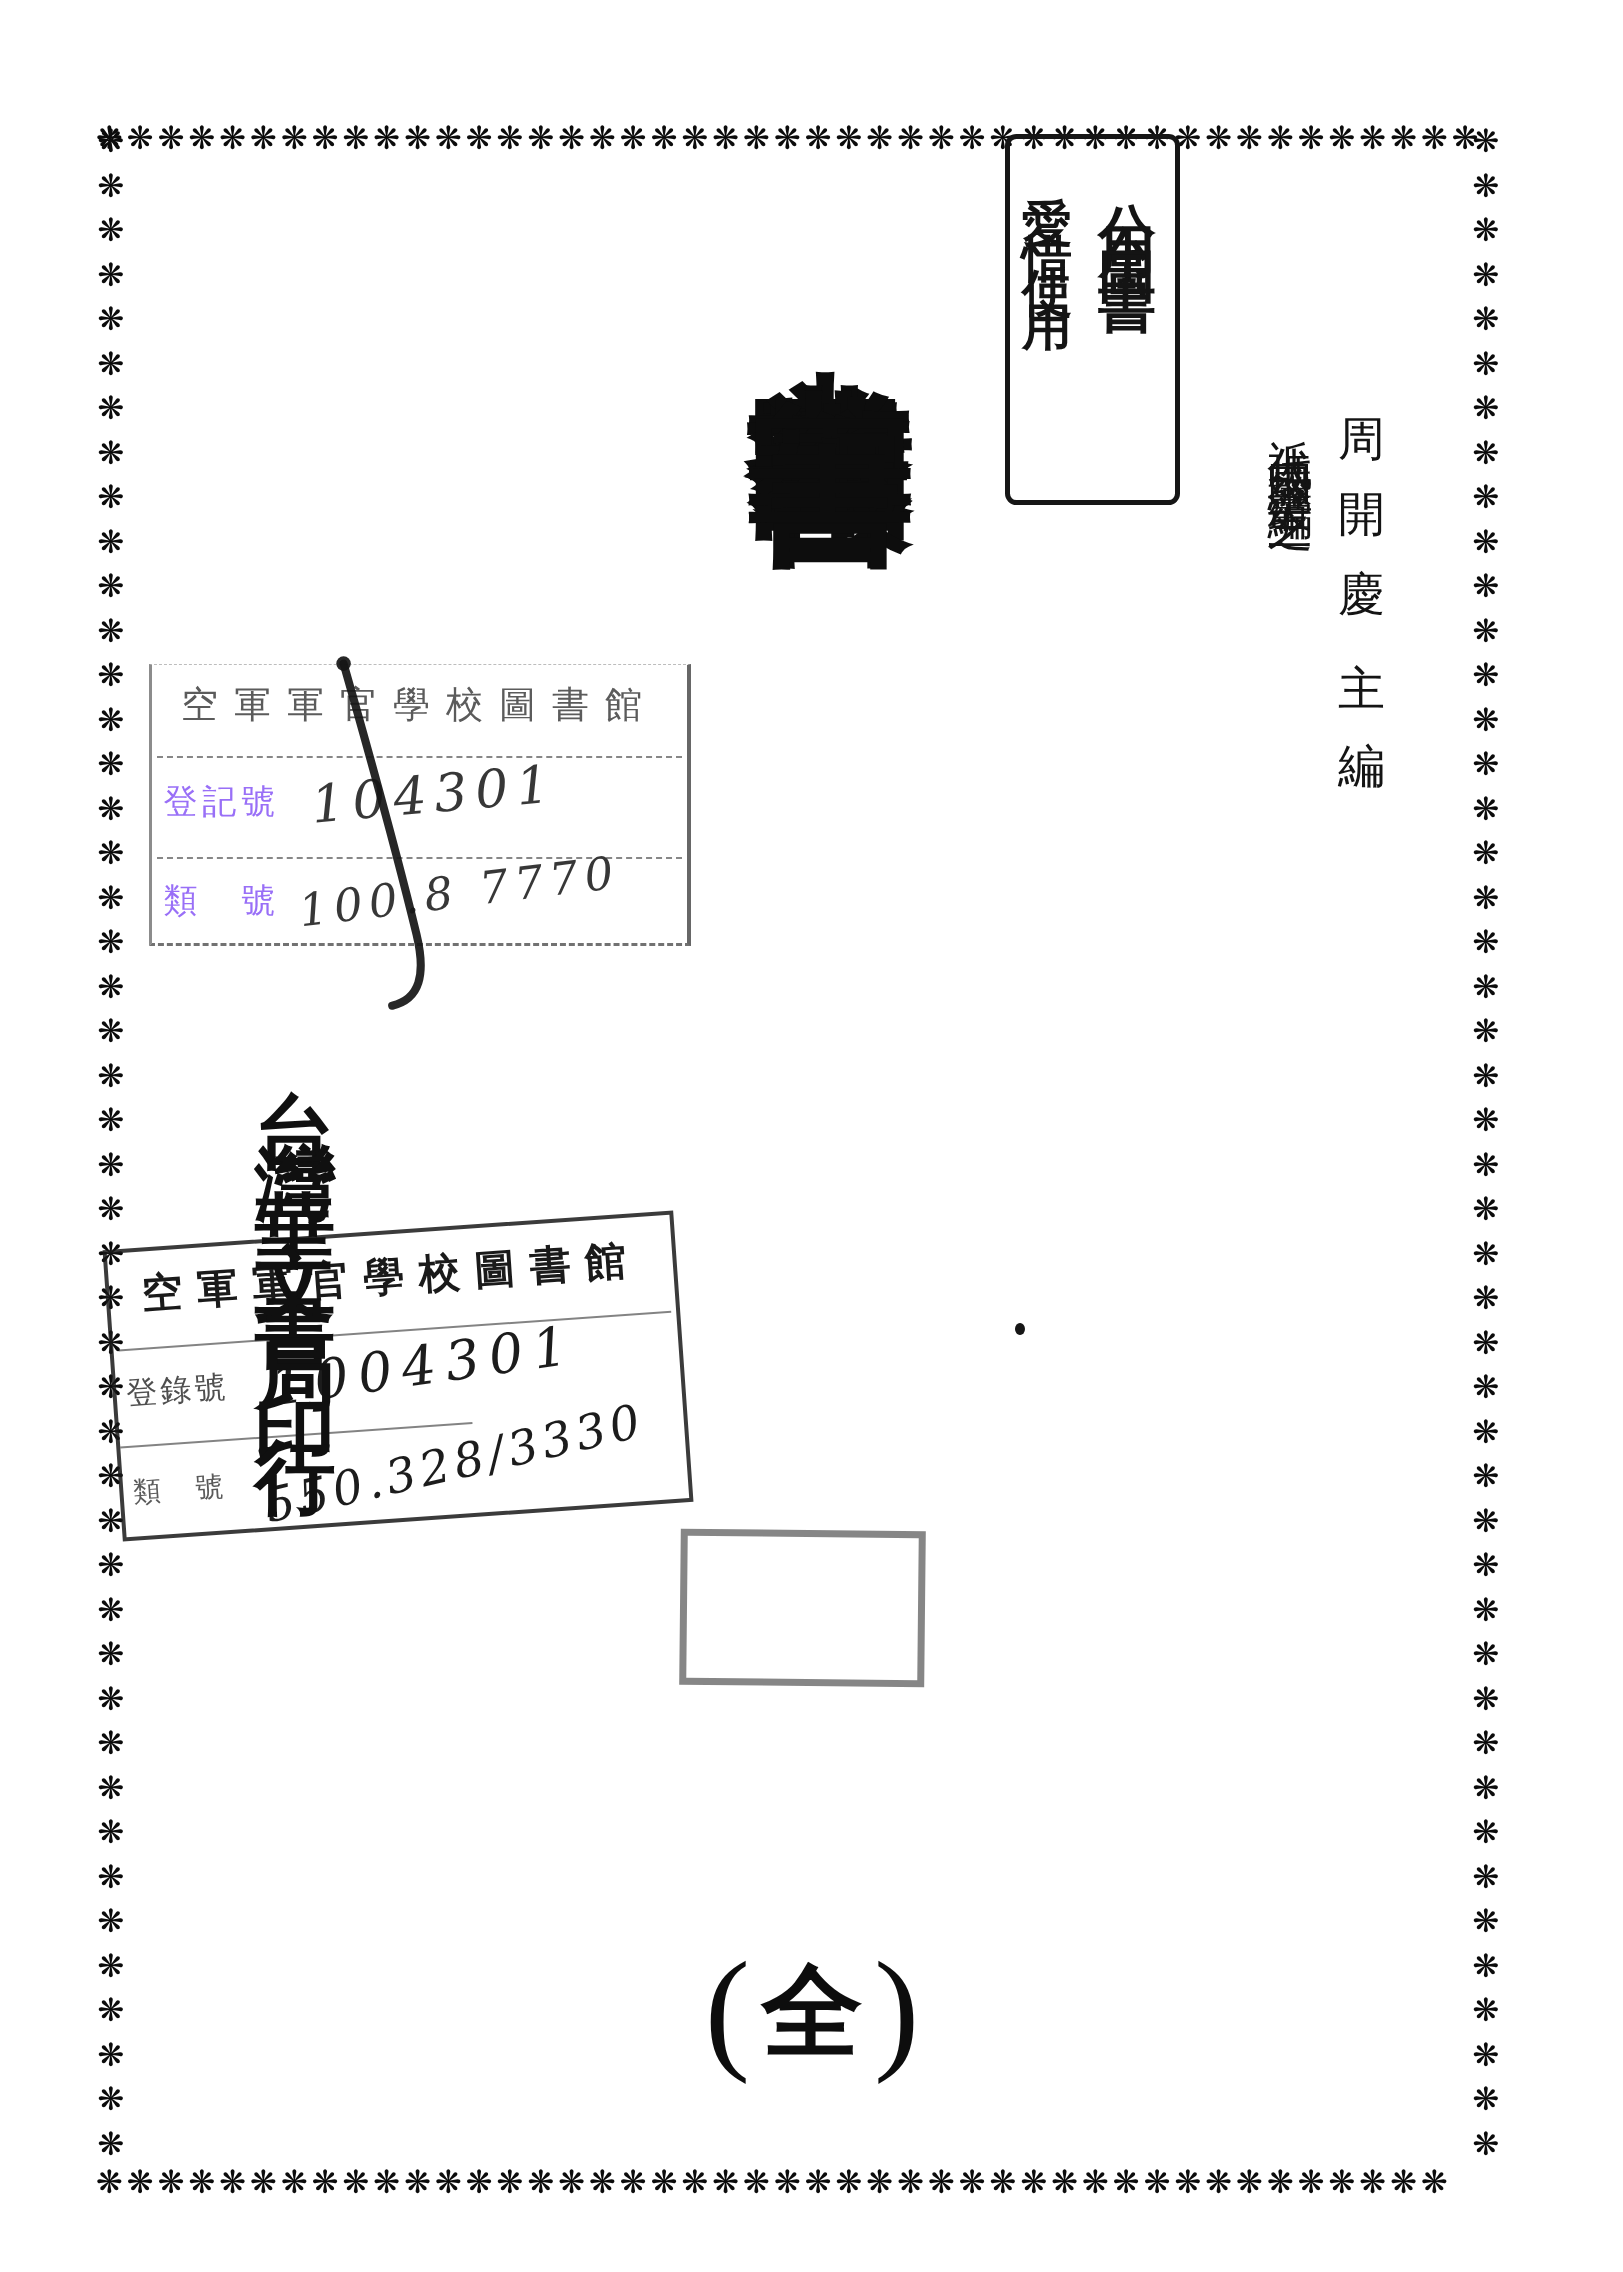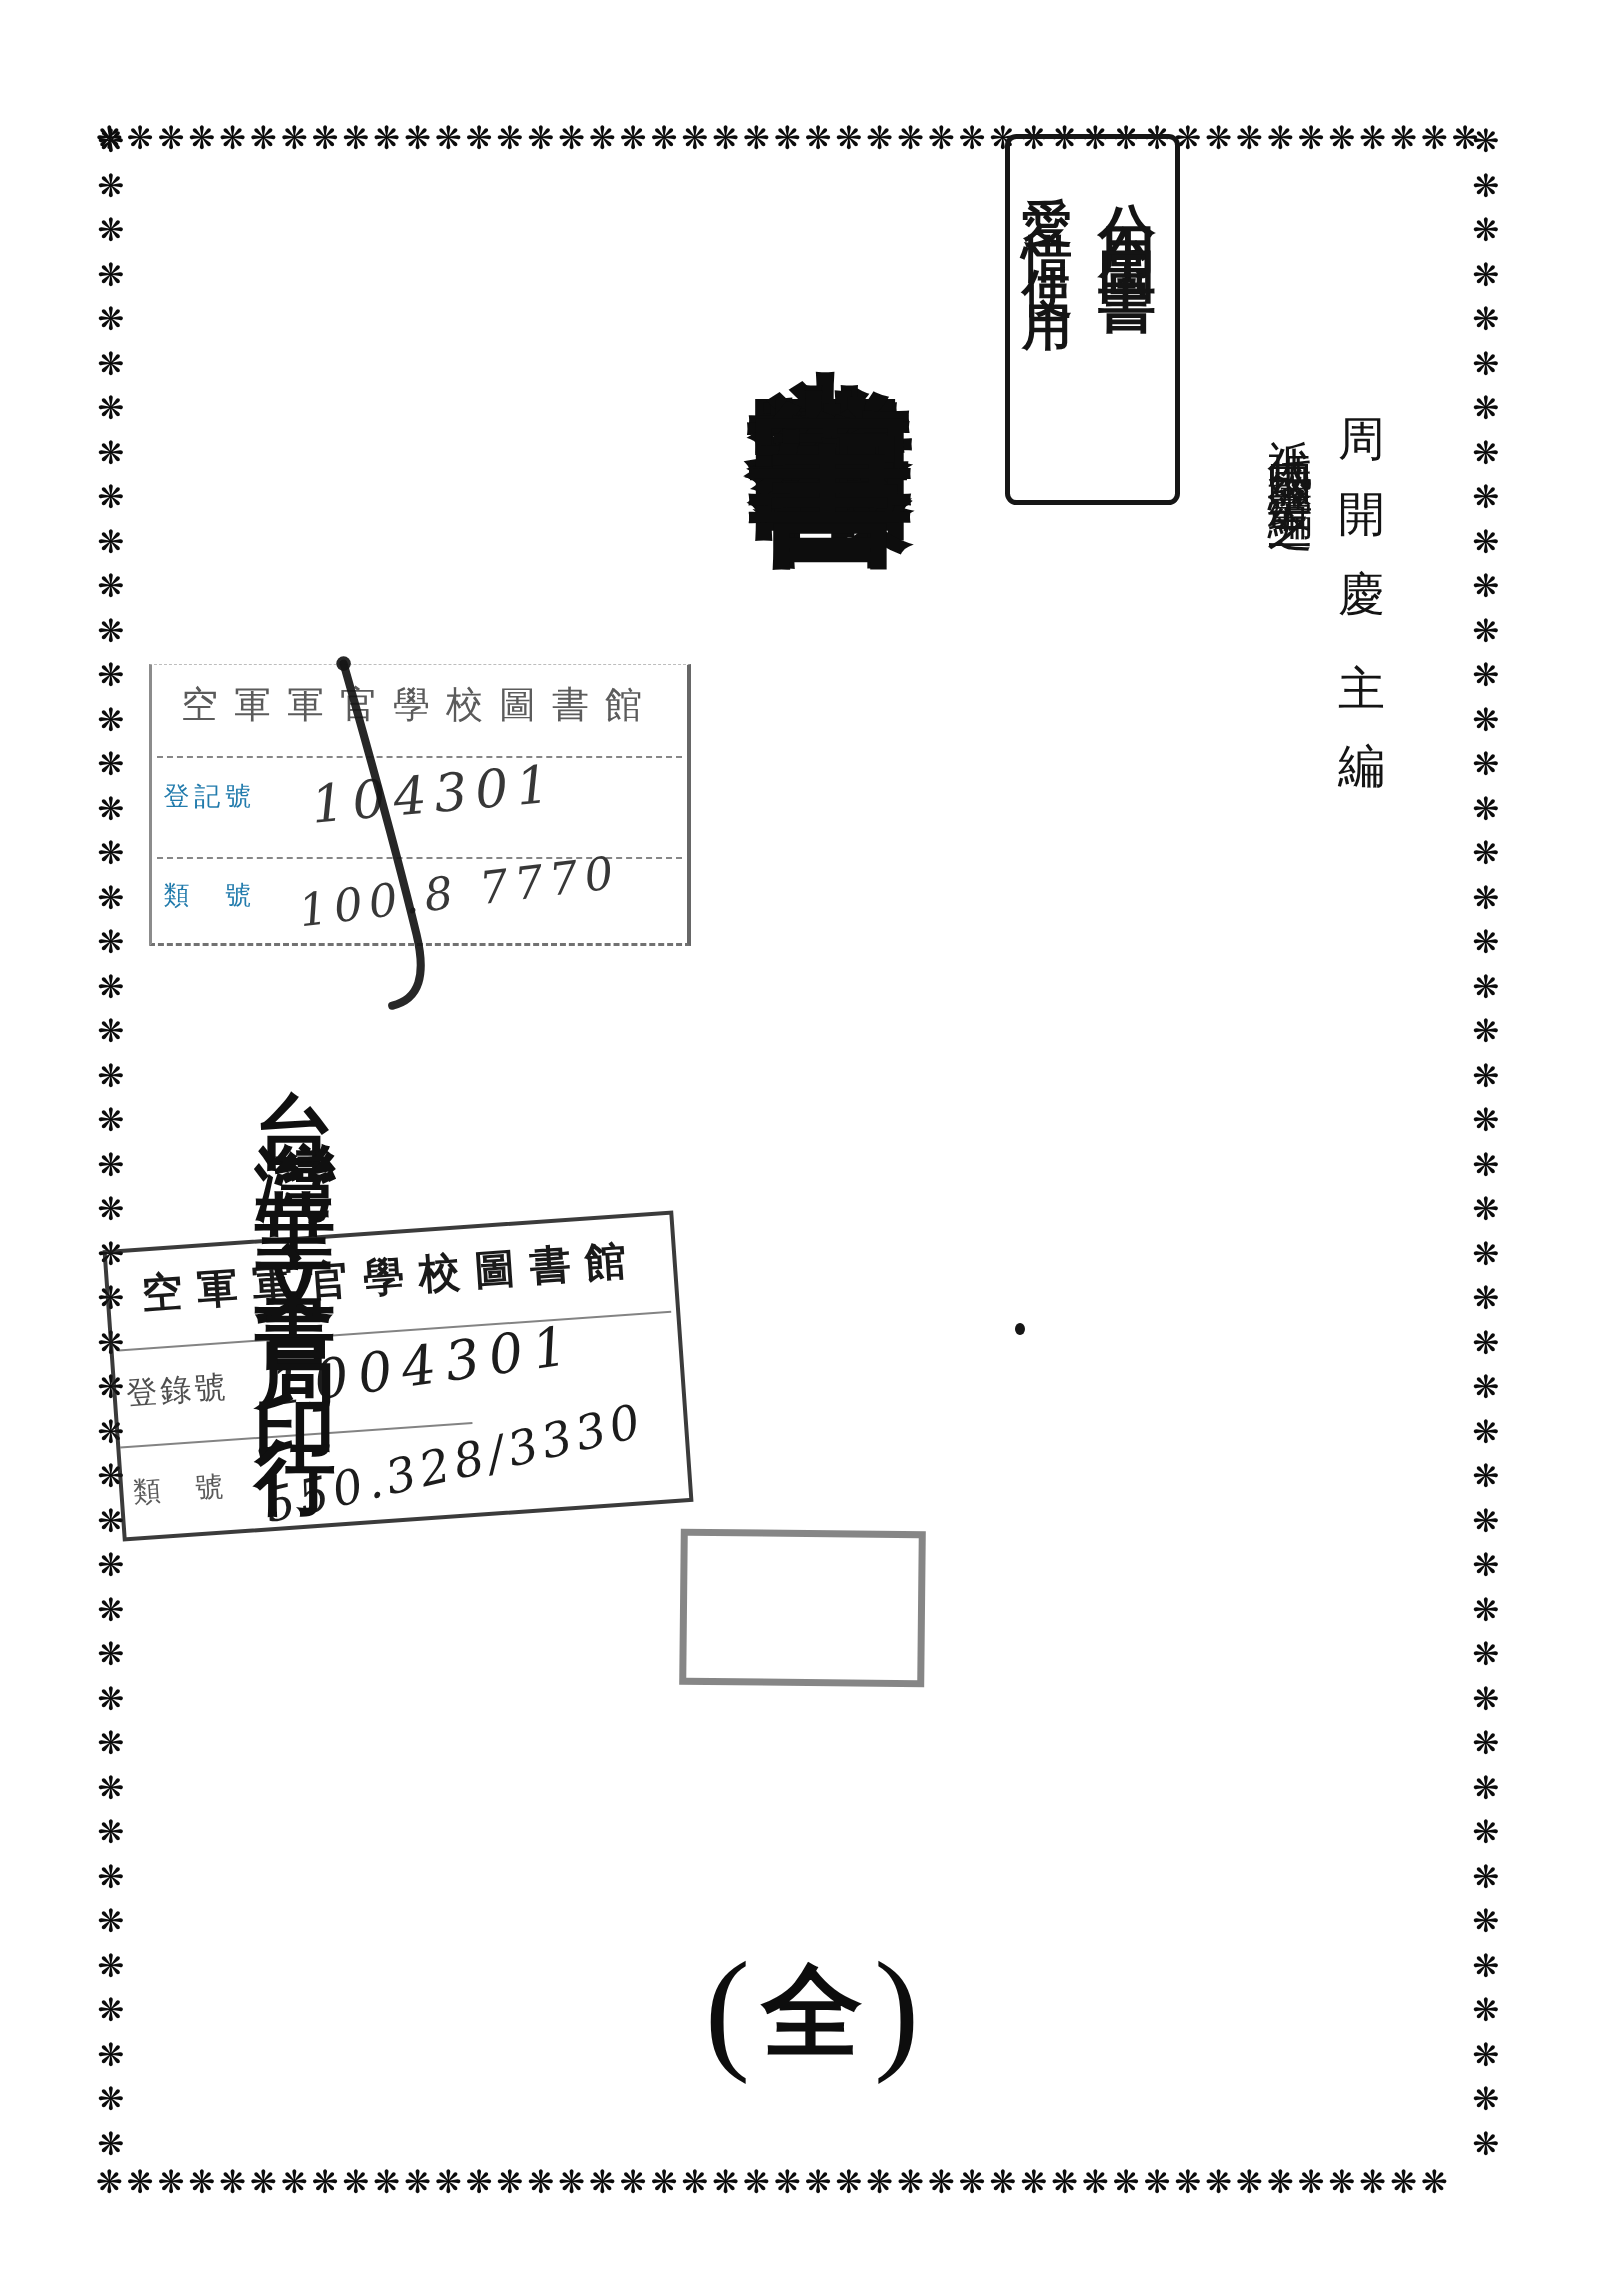--- a/index.html
+++ b/index.html
@@ -96,21 +96,21 @@
   .stamp-header{
     position:absolute;left:0;right:0;top:14.6px;
     text-align:center;white-space:nowrap;overflow:hidden;
   }
   .stamp-faint .stamp-header{font-size:37px;letter-spacing:16px;color:#454545;}
   .stamp-dark  .stamp-header{font-size:41px;font-weight:700;letter-spacing:14.6px;color:#1a1a1a;}
   .stamp-divider{position:absolute;left:4.9px;right:4.9px;height:0;}
   .stamp-faint .stamp-divider{border-top:2.4px dashed rgba(60,60,60,.7);}
   .stamp-dark  .stamp-divider{border-top:2.4px solid rgba(30,30,30,.55);}
   .stamp-label{position:absolute;white-space:nowrap;}
-  .stamp-faint .stamp-label{font-size:26px;letter-spacing:4.9px;color:#0369a1;}
+  .stamp-faint .stamp-label{font-size:34px;letter-spacing:4.9px;color:#8b5cf6;}
   .stamp-dark  .stamp-label{font-size:31px;letter-spacing:3.2px;color:#4f4f4f;}
   .stamp-value{
     position:absolute;white-space:nowrap;
     font-family:"DejaVu Serif",serif;font-style:italic;
     color:#1c1c1c;
   }
 
   
   .empty-frame{
     position:absolute;left:680px;top:1530px;width:245px;height:156px;

